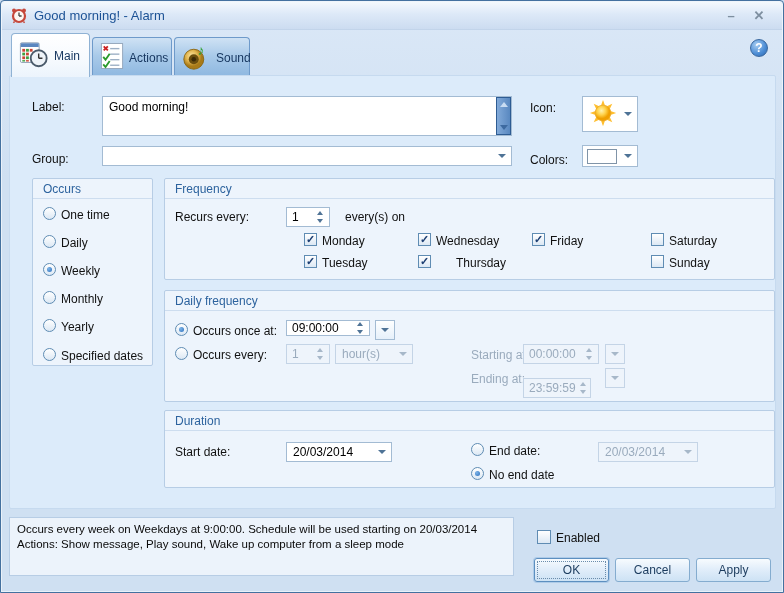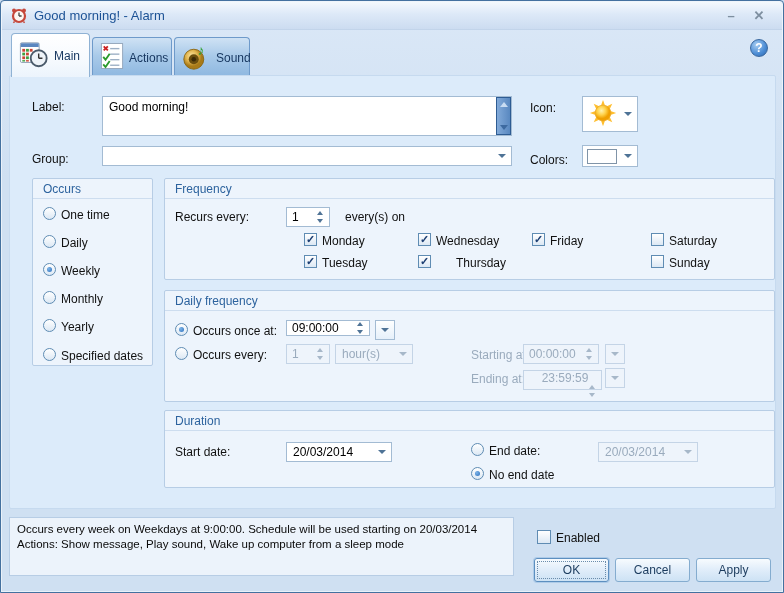--- a/index.html
+++ b/index.html
@@ -309,21 +309,21 @@
         <span class="spin">
             <i class="tup"></i>
             <i class="tdn"></i>
           </span>
       </div>
       <div class="dropbtn dis" style="left:440px;top:53px;">
         <span class="caret"></span>
       </div>
 
       <span class="lbl dis" style="left:306px;top:81px;">Ending at:</span>
-      <div class="field spinbox dis" style="left:358px;top:79px;width:79px;height:20px;flex-direction:column;">
+      <div class="field spinbox dis" style="left:358px;top:87px;width:68px;height:20px;">
         <span>23:59:59</span>
         <span class="spin">
             <i class="tup"></i>
             <i class="tdn"></i>
           </span>
       </div>
       <div class="dropbtn dis" style="left:440px;top:77px;">
         <span class="caret"></span>
       </div>
     </div>

